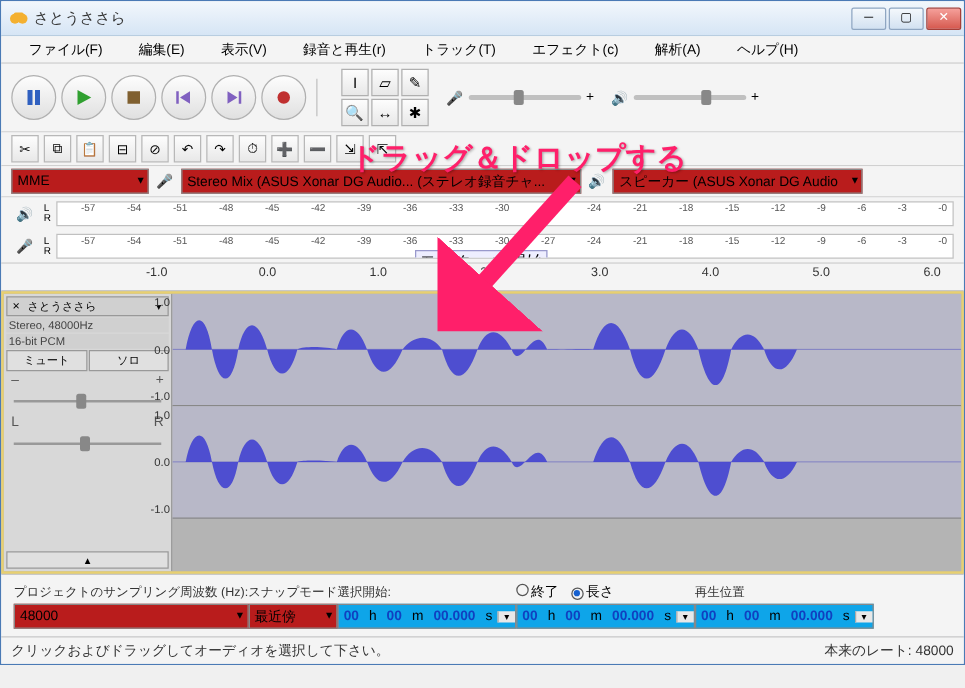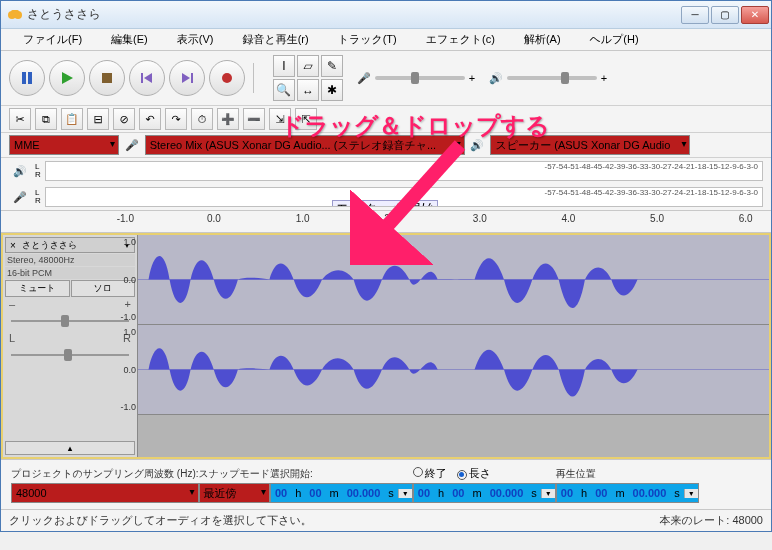--- a/index.html
+++ b/index.html
@@ -25,21 +25,21 @@
 .mini-slider .thumb{position:absolute;width:8px;height:12px;background:#888;top:-4px;border-radius:2px}
 .edit-toolbar{display:flex;align-items:center;gap:4px}
 .etool{width:22px;height:22px;border:1px solid #b8b8b8;background:linear-gradient(#fdfdfd,#e8e8e8);display:flex;align-items:center;justify-content:center;cursor:pointer;font-size:11px}
 .combo{height:20px;border:1px solid #888;background:#b91c1c;padding:0 18px 0 4px;min-width:100px;position:relative;display:flex;align-items:center}
 .combo::after{content:"▾";position:absolute;right:3px;top:2px;font-size:10px}
 .meters{display:flex;flex-direction:column;background:#f4f4f4;border-bottom:1px solid #c8c8c8}
 .meter-row{display:flex;align-items:center;height:26px;padding:0 8px;gap:4px}
 .meter-icon{width:22px;height:20px;display:flex;align-items:center;justify-content:center}
 .meter-lr{font-size:8px;line-height:8px}
 .meter-scale{flex:1;height:20px;background:#fff;border:1px solid #c0c0c0;position:relative;font-size:8px;overflow:hidden}
-.meter-scale .ticks{position:absolute;top:0;left:15px;right:0;display:flex;justify-content:flex-end;padding:0 4px}
+.meter-scale .ticks{position:absolute;top:0;left:15px;right:0;display:flex;justify-content:space-between;padding:0 4px}
 .meter-scale .ticks span{font-size:8px;color:#555}
 .meter-box{position:absolute;left:40%;top:12px;background:#eef;border:1px solid #99c;padding:0 2px;font-size:14px}
 .timeline-ruler{height:22px;background:#f4f4f4;border-bottom:1px solid #c8c8c8;position:relative;padding-left:137px}
 .ruler-inner{position:relative;height:100%}
 .ruler-tick{position:absolute;top:2px;font-size:10px;color:#333;transform:translateX(-50%)}
 .tracks{flex:1;background:#b4b4b4;border:2px solid #e8d070;overflow:hidden;position:relative;display:flex}
 .track-panel{width:135px;background:#d8d8d8;border-right:1px solid #888;padding:2px;display:flex;flex-direction:column;gap:1px}
 .tp-header{display:flex;align-items:center;background:#d0d0d0;border:1px solid #999;height:16px}
 .tp-close{width:14px;text-align:center;cursor:pointer;font-size:10px}
 .tp-name{flex:1;font-size:9px;padding:0 2px}

